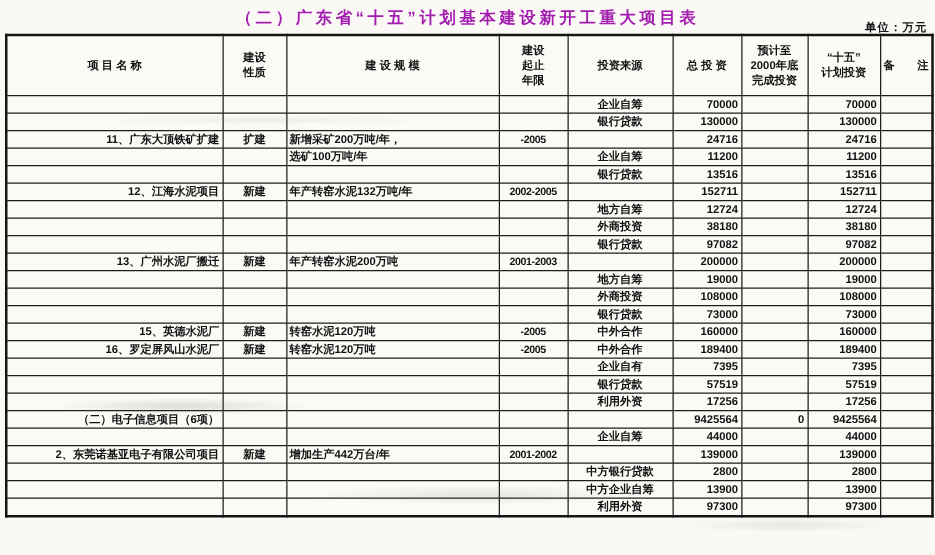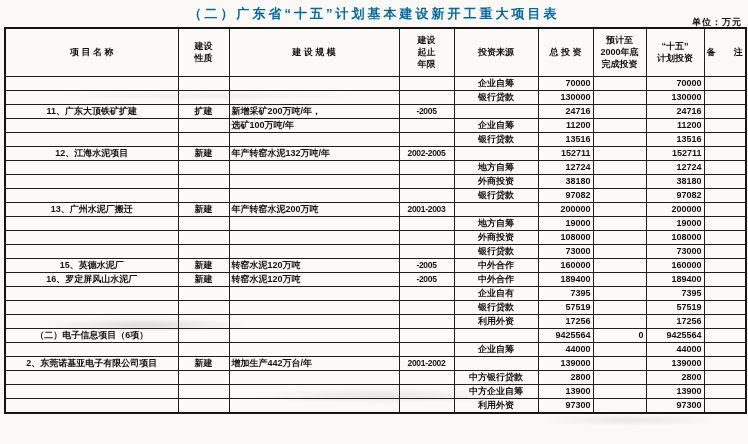--- a/index.html
+++ b/index.html
@@ -7,21 +7,21 @@
     width:748px; height:444px; overflow:hidden;
     background:#f6f5f1;
     font-family:"Liberation Sans","DejaVu Sans",sans-serif;
     color:#121212;
   }
   .page { position:relative; width:748px; height:444px; background:#faf9f5; }
 
   .title {
     position:absolute; top:5px; left:0; width:748px;
     text-align:center; font-size:13px; font-weight:bold; letter-spacing:3px;
-    color:#0369a1;
+    color:#a21caf;
   }
   .unit-label {
     position:absolute; top:16px; right:6px;
     font-size:9px; font-weight:bold; letter-spacing:1px;
   }
 
   table.projects {
     position:absolute; left:4px; top:27px; width:741px;
     border-collapse:collapse; table-layout:fixed;
     background:#fbfaf6;
@@ -38,21 +38,21 @@
     white-space:pre-line; padding:0 1px;
   }
   td {
     font-size:9px; height:13px; line-height:13px; white-space:nowrap;
   }
   
   col.w0{width:173px} col.w1{width:51px} col.w2{width:170px} col.w3{width:55px}
   col.w4{width:84px}  col.w5{width:55px} col.w6{width:53px}  col.w7{width:58px}
   col.w8{width:42px}
   
-  td.c0{text-align:center;margin-top:12px;}
+  td.c0{text-align:right;margin-top:12px;}
   td.c1{text-align:center;margin-top:15px;}
   td.c2{text-align:left;}
   td.c3{text-align:center; font-size:8.5px; letter-spacing:-0.3px;}
   td.c4{text-align:center;}
   td.c5{text-align:right;}
   td.c6{text-align:right;}
   td.c7{text-align:right;}
   td.c8{text-align:left;}
 
   

